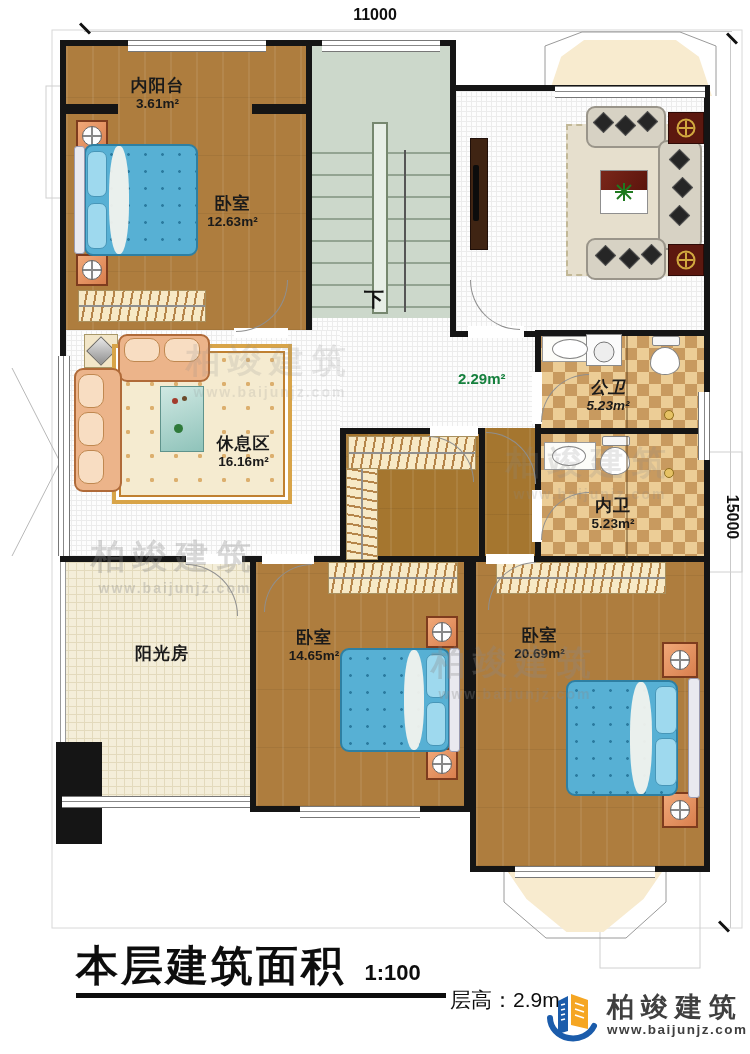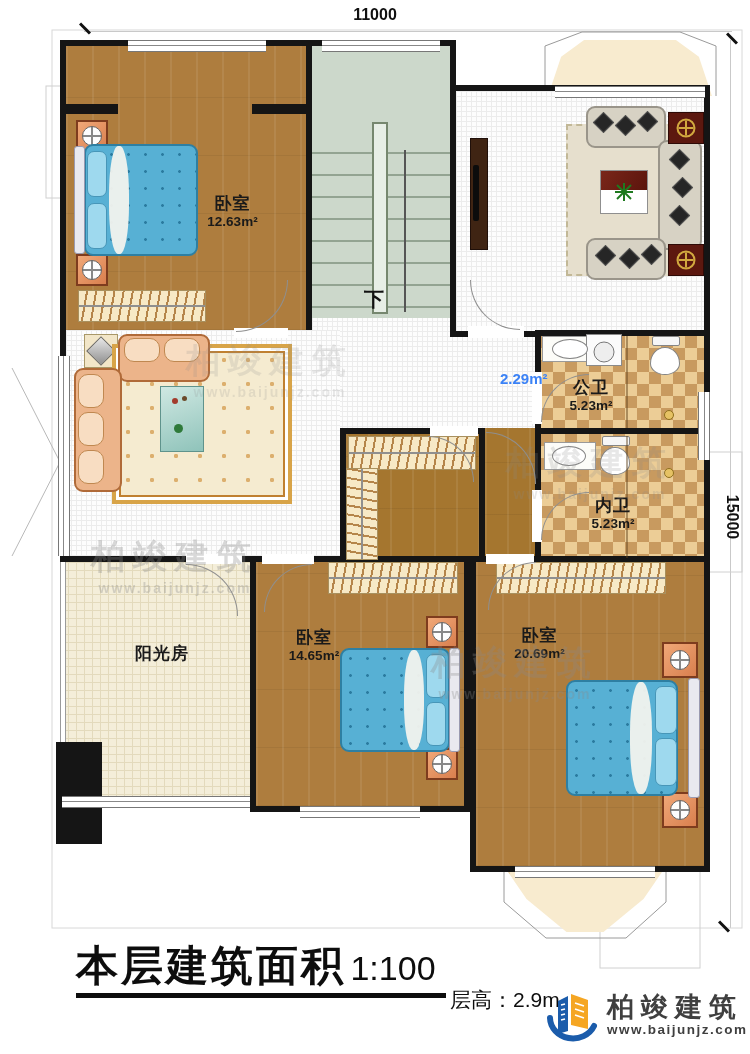--- a/index.html
+++ b/index.html
@@ -63,31 +63,31 @@
   .divline{position:absolute;background:rgba(92,62,25,.45);z-index:4;}
   .treads{position:absolute;background-image:repeating-linear-gradient(to bottom,transparent 0 20px,#93a492 20px 22px);z-index:3;}
   .rail{position:absolute;background:#e7eee6;border:2px solid #76876f;z-index:4;box-sizing:border-box;}
   .dirline{position:absolute;background:#555;z-index:4;}
   .glass-v{position:absolute;width:6px;background:#fff;border-left:1px solid #9a9a9a;border-right:1px solid #9a9a9a;z-index:3;box-sizing:border-box;}
   
   .label{position:absolute;text-align:center;color:#1a1a1a;font-weight:bold;line-height:1.2;z-index:6;}
   .nm{font-size:17px;letter-spacing:1px;}
   .ar{font-size:13.5px;}
   .stair-down{position:absolute;font-size:20px;font-weight:bold;color:#111;z-index:6;}
-  .corr-area{position:absolute;font-size:15px;font-weight:bold;color:#3b82f6;z-index:6;margin-left:42px;}
+  .corr-area{position:absolute;font-size:15px;font-weight:bold;color:#15803d;z-index:6;}
   
   .wmk{position:absolute;text-align:center;color:#8a8a8a;font-weight:bold;z-index:7;pointer-events:none;}
   .wmk .big{font-size:34px;letter-spacing:8px;}
   .wmk .small{font-size:14px;letter-spacing:2px;}
   .dimline{position:absolute;background:#c9c9c9;z-index:0;}
   .tick{position:absolute;width:14px;height:3px;background:#111;transform:rotate(45deg);z-index:8;}
   .dimtext{position:absolute;font-size:16px;font-weight:bold;color:#111;z-index:8;text-align:center;}
   .titleband{position:absolute;z-index:9;}
   .big-title{font-size:42px;font-weight:bold;color:#0d0d0d;letter-spacing:3px;display:inline;}
-  .scale-txt{font-size:34px;font-weight:400;color:#0d0d0d;display:inline;}
+  .scale-txt{font-size:22px;font-weight:700;color:#0d0d0d;display:inline;margin-left:14px;}
   .underbar{position:absolute;background:#0d0d0d;z-index:9;}
   .meta-txt{position:absolute;font-size:21px;color:#0d0d0d;font-weight:500;z-index:9;}
   .brandbox{position:absolute;z-index:9;display:flex;align-items:center;}
   .brand-name{font-size:27px;font-weight:bold;color:#3f3f3f;letter-spacing:7px;line-height:1.05;}
   .brand-url{font-size:13.5px;font-weight:bold;color:#3f3f3f;letter-spacing:1.5px;}
 </style>
 </head>
 <body>
 
 <div id="canvas">
@@ -262,32 +262,40 @@
     </div>
   <div class="nstand" style="left:662px;top:792px;width:36px;height:36px;">
       <div class="lamp"></div>
     </div>
   <div class="hb" style="left:688px;top:678px;width:12px;height:120px;"></div>
   <div class="mat" style="left:566px;top:680px;width:112px;height:116px;"></div>
   <div class="pil" style="left:655px;top:686px;width:22px;height:48px;"></div>
   <div class="pil" style="left:655px;top:738px;width:22px;height:48px;"></div>
   <div class="fold" style="left:630px;top:682px;width:22px;height:112px;"></div>
 
+  <div class="label" style="left:110px;top:76px;width:95px;">
+    <div class="nm">内阳台</div>
+    <div class="ar">3.61m²</div>
+  </div>
   <div class="label" style="left:185px;top:194px;width:95px;">
     <div class="nm">卧室</div>
     <div class="ar">12.63m²</div>
   </div>
   <div class="corr-area" style="left:458px;top:370px;width:70px;">2.29m²</div>
-  <div class="label" style="left:551px;top:378px;width:80px;">
+  <div class="label" style="left:568px;top:378px;width:80px;font-style:italic;">
     <div class="nm">公卫</div>
     <div class="ar">5.23m²</div>
   </div>
   <div class="label" style="left:572px;top:496px;width:82px;">
     <div class="nm">内卫</div>
     <div class="ar">5.23m²</div>
+  </div>
+  <div class="label" style="left:196px;top:434px;width:95px;">
+    <div class="nm">休息区</div>
+    <div class="ar">16.16m²</div>
   </div>
   <div class="label" style="left:112px;top:644px;width:100px;">
     <div class="nm">阳光房</div>
   </div>
   <div class="label" style="left:268px;top:628px;width:92px;">
     <div class="nm">卧室</div>
     <div class="ar">14.65m²</div>
   </div>
   <div class="label" style="left:492px;top:626px;width:95px;">
     <div class="nm">卧室</div>

